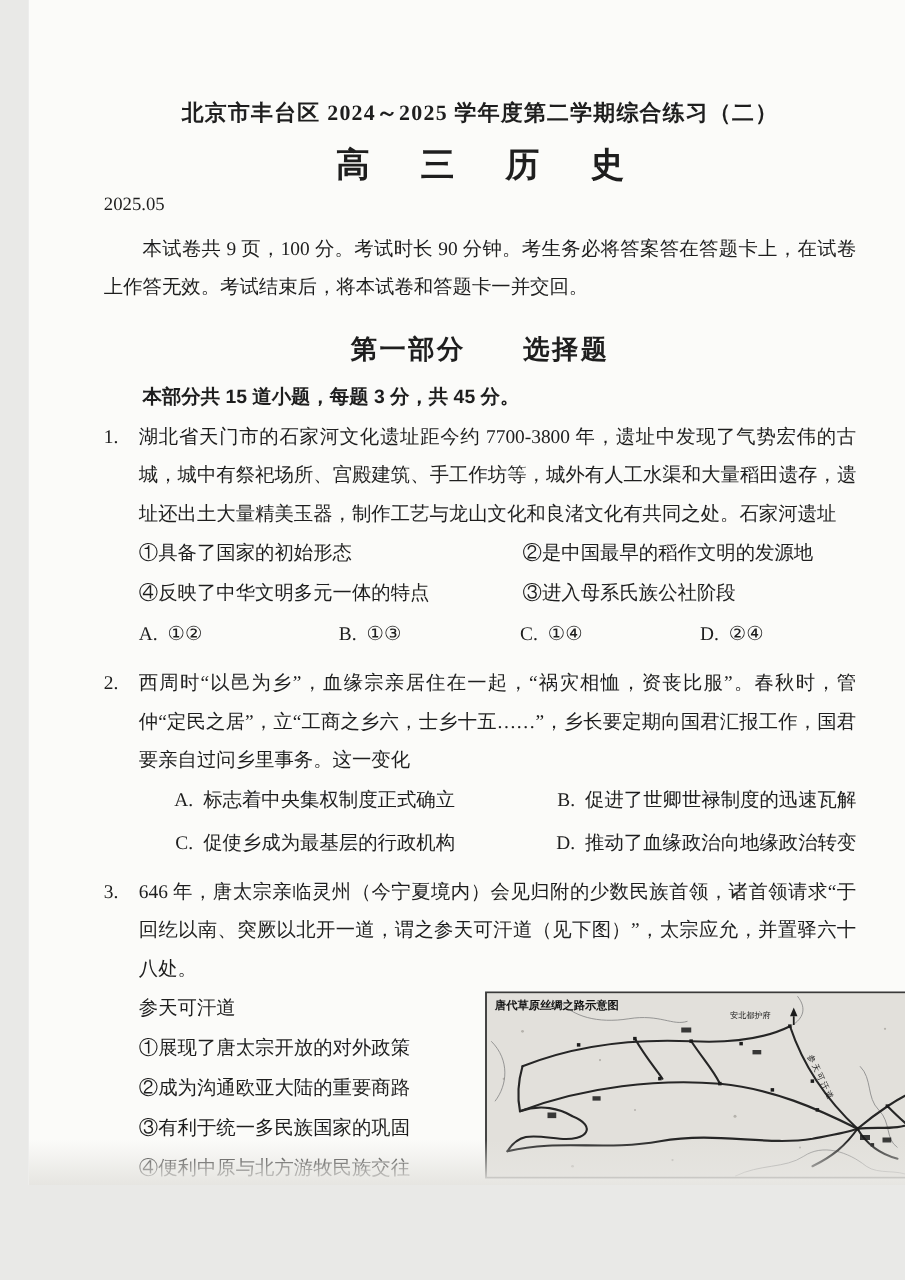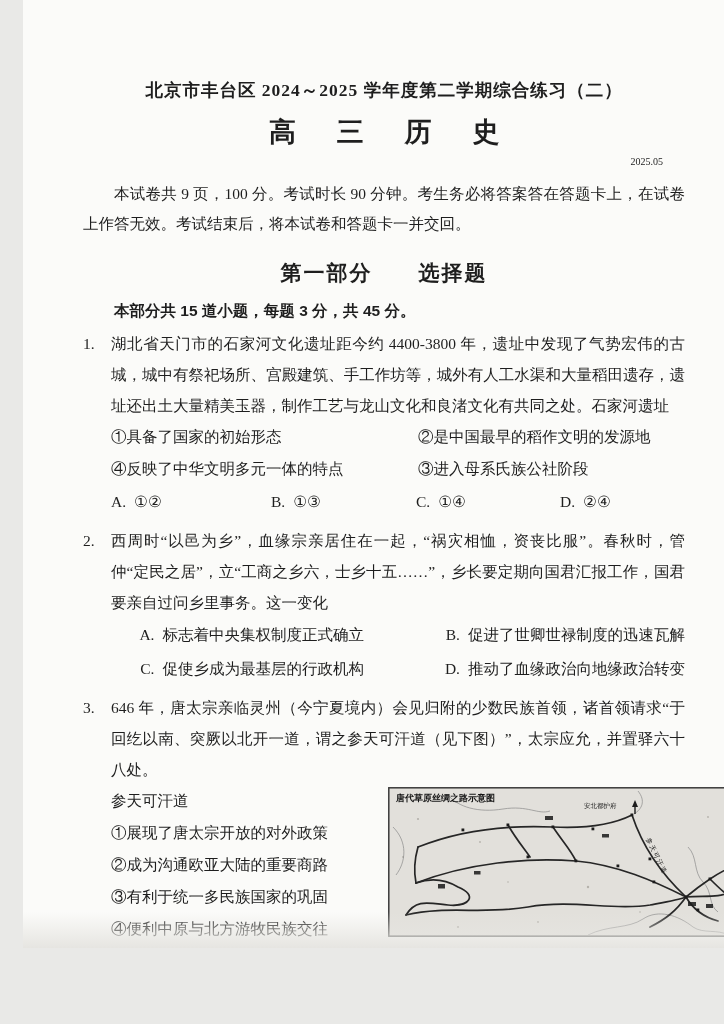--- a/index.html
+++ b/index.html
@@ -38,22 +38,22 @@
   }
   .subject-title{
     text-align:center;
     font-size:27px;
     font-weight:bold;
     letter-spacing:17px;
     padding-left:17px; 
     margin-top:12px;
   }
   .exam-date{
-    text-align:right;
-    font-size:10px;
+    text-align:left;
+    font-size:15px;
     padding-right:22px;
     margin-top:6px;
   }
   .instructions{
     margin-top:12px;
     font-size:15.5px;
     line-height:30px;
     text-align:justify;
     text-indent:2em;
   }
@@ -144,21 +144,21 @@
     <div class="subject-title">高 三 历 史</div>
     <div class="exam-date">2025.05</div>
 
     <div class="instructions">本试卷共 9 页，100 分。考试时长 90 分钟。考生务必将答案答在答题卡上，在试卷上作答无效。考试结束后，将本试卷和答题卡一并交回。</div>
 
     <div class="section-heading">第一部分　　选择题</div>
     <div class="section-intro">本部分共 15 道小题，每题 3 分，共 45 分。</div>
 
     <div class="question">
       <span class="q-number">1.</span>
-      <div class="q-stem">湖北省天门市的石家河文化遗址距今约 4400-3800 年，遗址中发现了气势宏伟的古城，城中有祭祀场所、宫殿建筑、手工作坊等，城外有人工水渠和大量稻田遗存，遗址还出土大量精美玉器，制作工艺与龙山文化和良渚文化有共同之处。石家河遗址</div>
+      <div class="q-stem">湖北省天门市的石家河文化遗址距今约 7700-3800 年，遗址中发现了气势宏伟的古城，城中有祭祀场所、宫殿建筑、手工作坊等，城外有人工水渠和大量稻田遗存，遗址还出土大量精美玉器，制作工艺与龙山文化和良渚文化有共同之处。石家河遗址</div>
       <div class="q-items">
         <span class="item">①具备了国家的初始形态</span>
         <span class="item">②是中国最早的稻作文明的发源地</span>
         <span class="item">④反映了中华文明多元一体的特点</span>
         <span class="item">③进入母系氏族公社阶段</span>
       </div>
       <div class="q-options-4">
         <span class="opt"><span class="opt-label">A.</span><span>①②</span></span>
         <span class="opt"><span class="opt-label">B.</span><span>①③</span></span>
         <span class="opt"><span class="opt-label">C.</span><span>①④</span></span>

